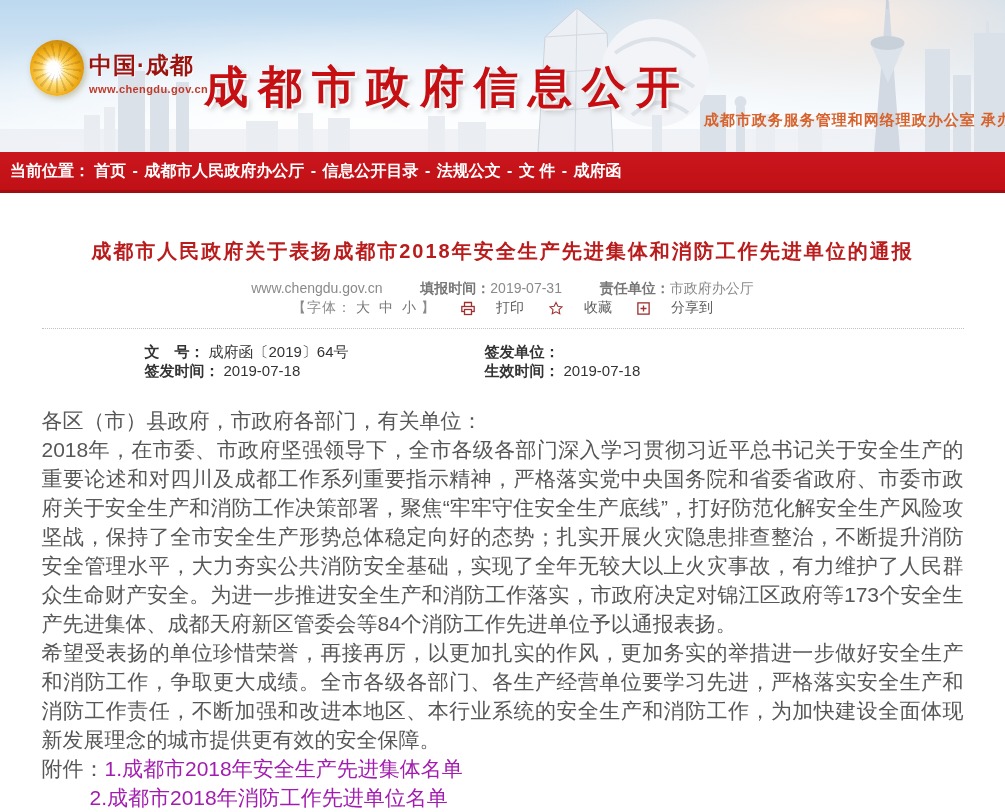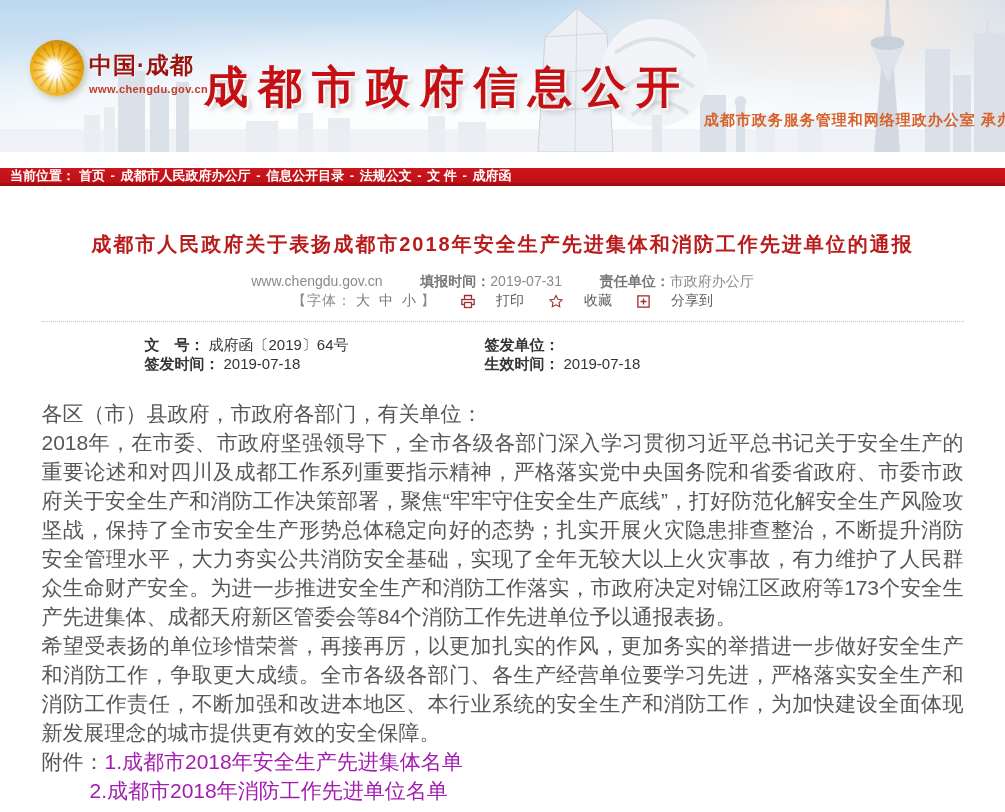--- a/index.html
+++ b/index.html
@@ -47,24 +47,24 @@
     color:#c50f12;
     text-shadow: 2px 2px 0 rgba(255,255,255,.85), 4px 4px 5px rgba(150,150,150,.45);
   }
   .organizer {
     position:absolute; right:-8px; top:111px;
     font-size:15px; font-weight:bold; color:#d7622c; letter-spacing:1px; white-space:nowrap;
   }
 
   
   .breadcrumb {
-    height:18px; background:linear-gradient(#cb161e,#c01016);
+    height:41px; background:linear-gradient(#cb161e,#c01016);
     border-bottom:3px solid #a30d12;
     display:flex; align-items:center; padding:0 10px;
-    color:#ffffff; font-size:13px; font-weight:bold; white-space:pre;margin-top:16px;
+    color:#ffffff; font-size:16px; font-weight:bold; white-space:pre;
   }
   .breadcrumb a { color:#ffffff; text-decoration:none; cursor:pointer; }
   .breadcrumb .sep { margin:0 2px; }
   .crumb-label { margin-right:4px; }
 
   
   .content { width:922px; margin:0 auto; }
   .doc-title {
     margin:32px 0 0; text-align:center;
     font-size:20px; font-weight:bold; color:#b91c1c;

